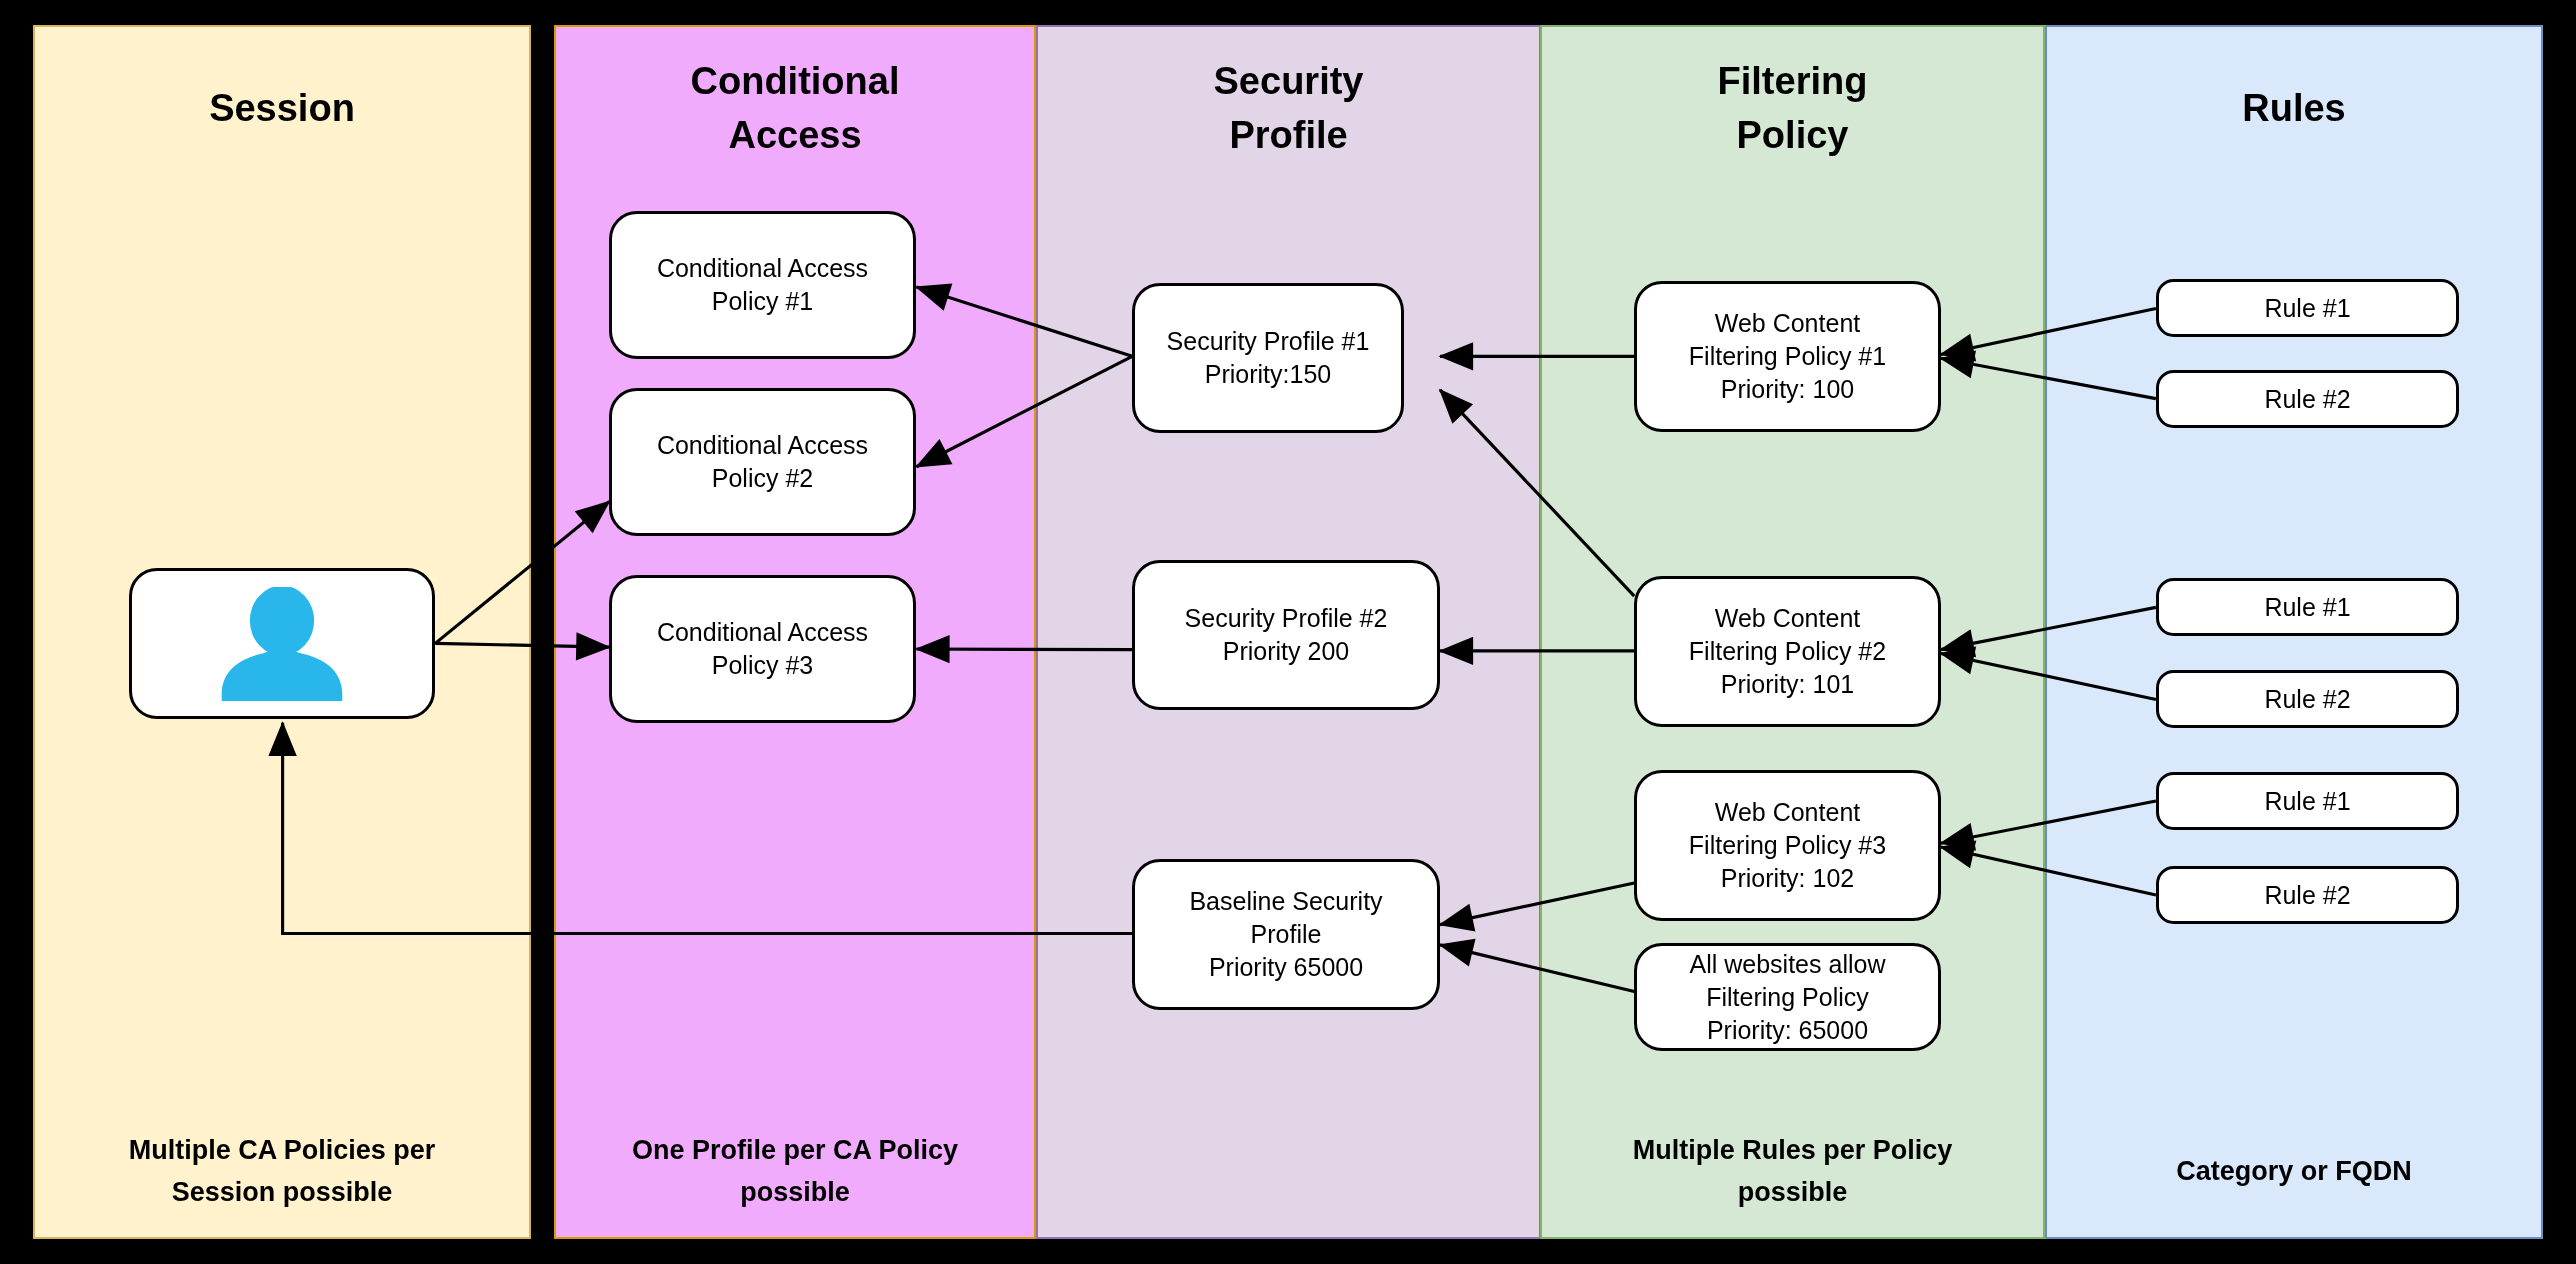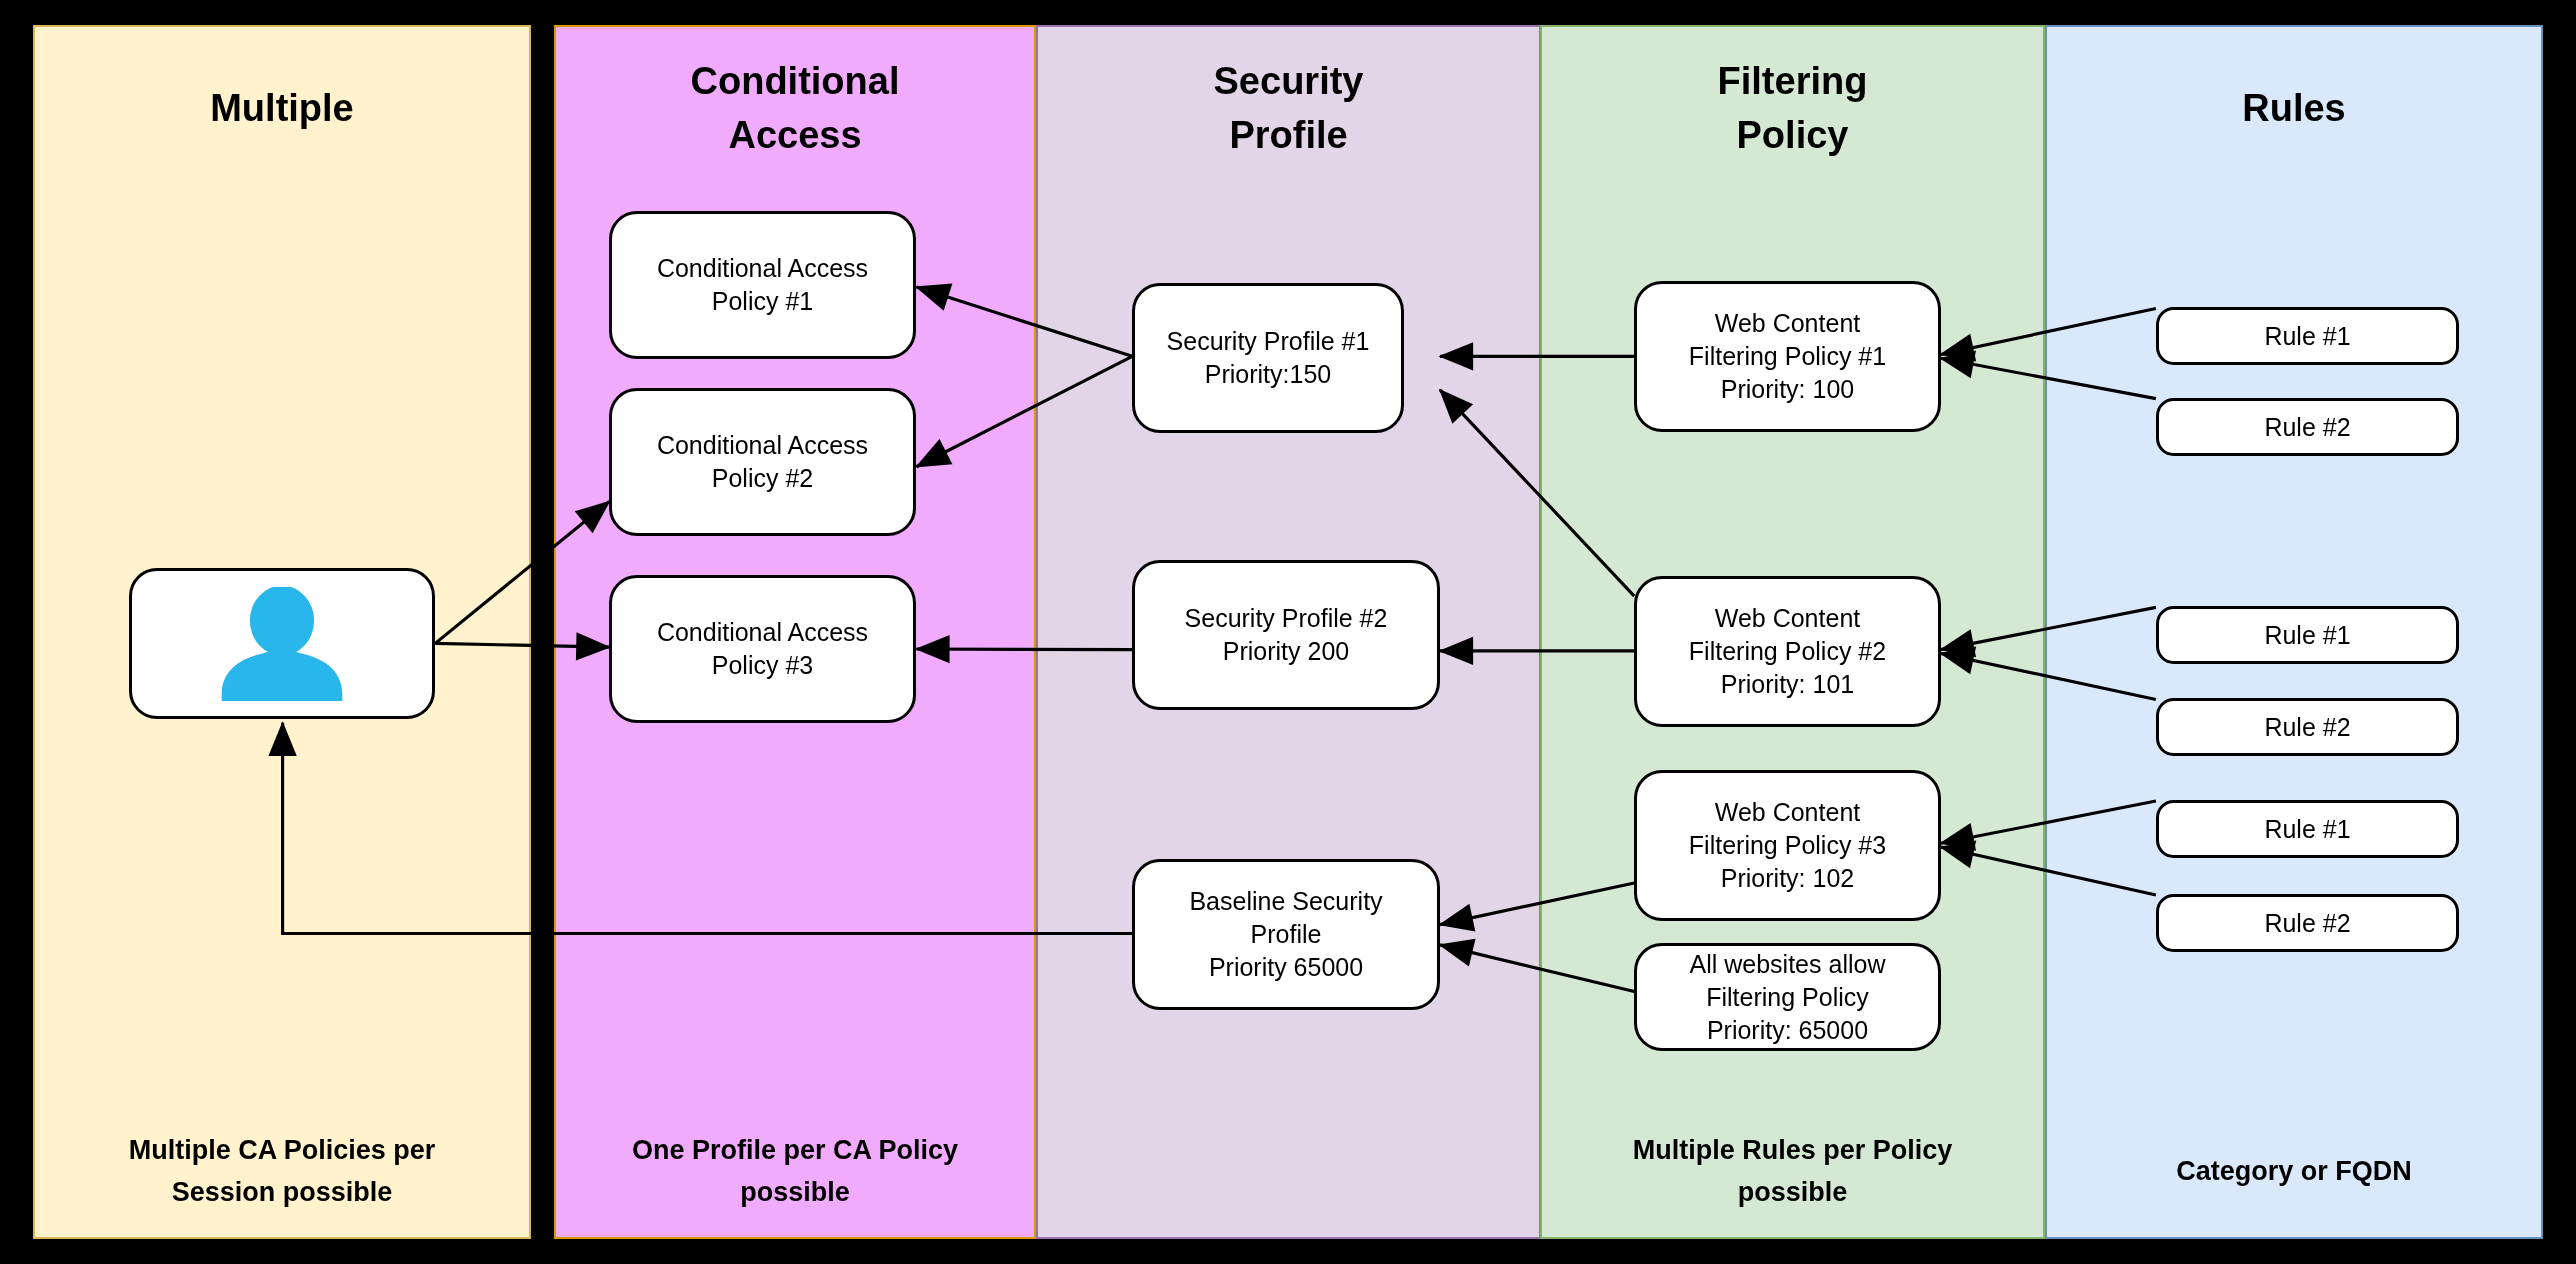--- a/index.html
+++ b/index.html
@@ -23,29 +23,29 @@
     text-align: center; font-weight: bold; font-size: 27px; line-height: 1.55;
     white-space: pre-line;
   }
   #edges { position: absolute; left: 0; top: 0; z-index: 1; }
   .node {
     position: absolute; background: #fff; border: 3.2px solid #000;
     border-radius: 28px; box-sizing: border-box; z-index: 2;
     display: flex; align-items: center; justify-content: center;
     text-align: center; font-size: 25px; line-height: 1.32; white-space: pre-line;
   }
-  .rule-node { border-radius: 17.7px; margin-top: 28px; }
+  .rule-node { border-radius: 17.7px; }
 </style>
 </head>
 <body>
 
 <div id="canvas">
 
   <div class="column" style="left: 33px; width: 498px; background: rgb(255, 242, 204); border-color: rgb(214, 182, 86);">
-    <div class="col-title">Multiple</div>
+    <div class="col-title">Session</div>
     <div class="col-footer">Multiple CA Policies per
 Session possible</div>
   </div>
   <div class="column" style="left: 554px; width: 482px; background: #f0abfc; border-color: rgb(215, 155, 0);">
     <div class="col-title">Conditional
 Access</div>
     <div class="col-footer">One Profile per CA Policy
 possible</div>
   </div>
   <div class="column" style="left: 1036px; width: 505px; background: rgb(225, 213, 231); border-color: rgb(150, 115, 166);">

